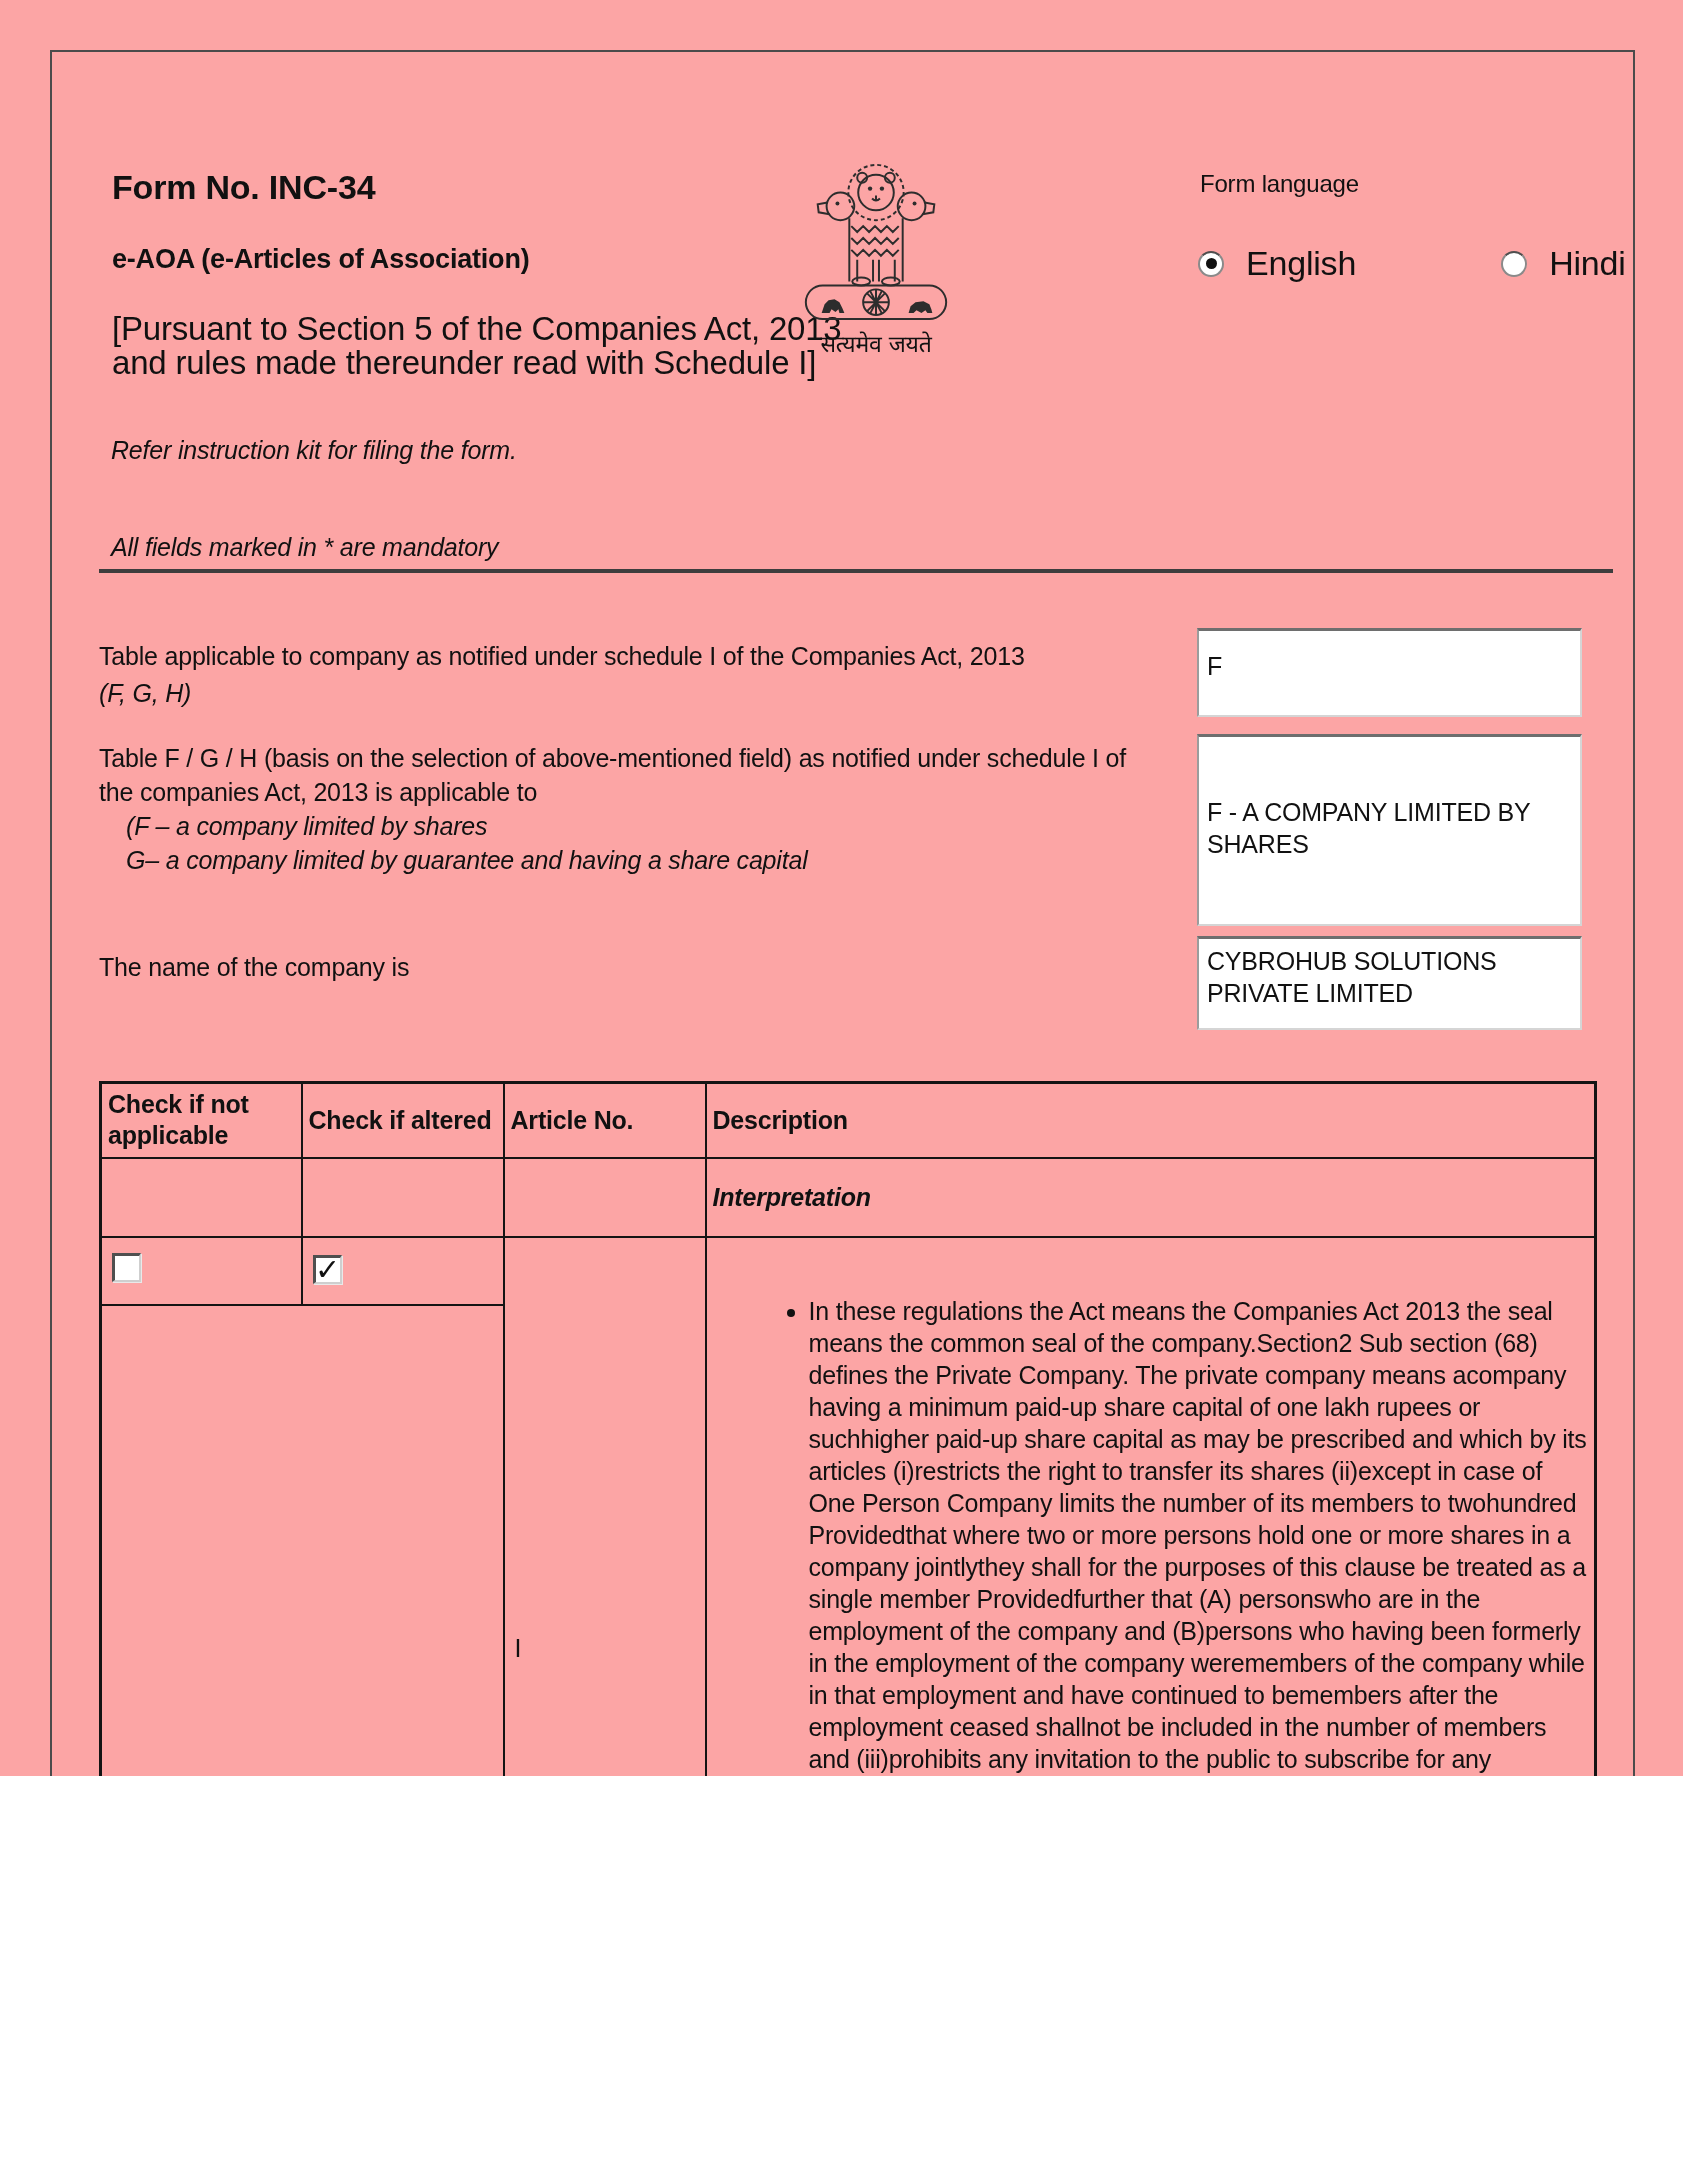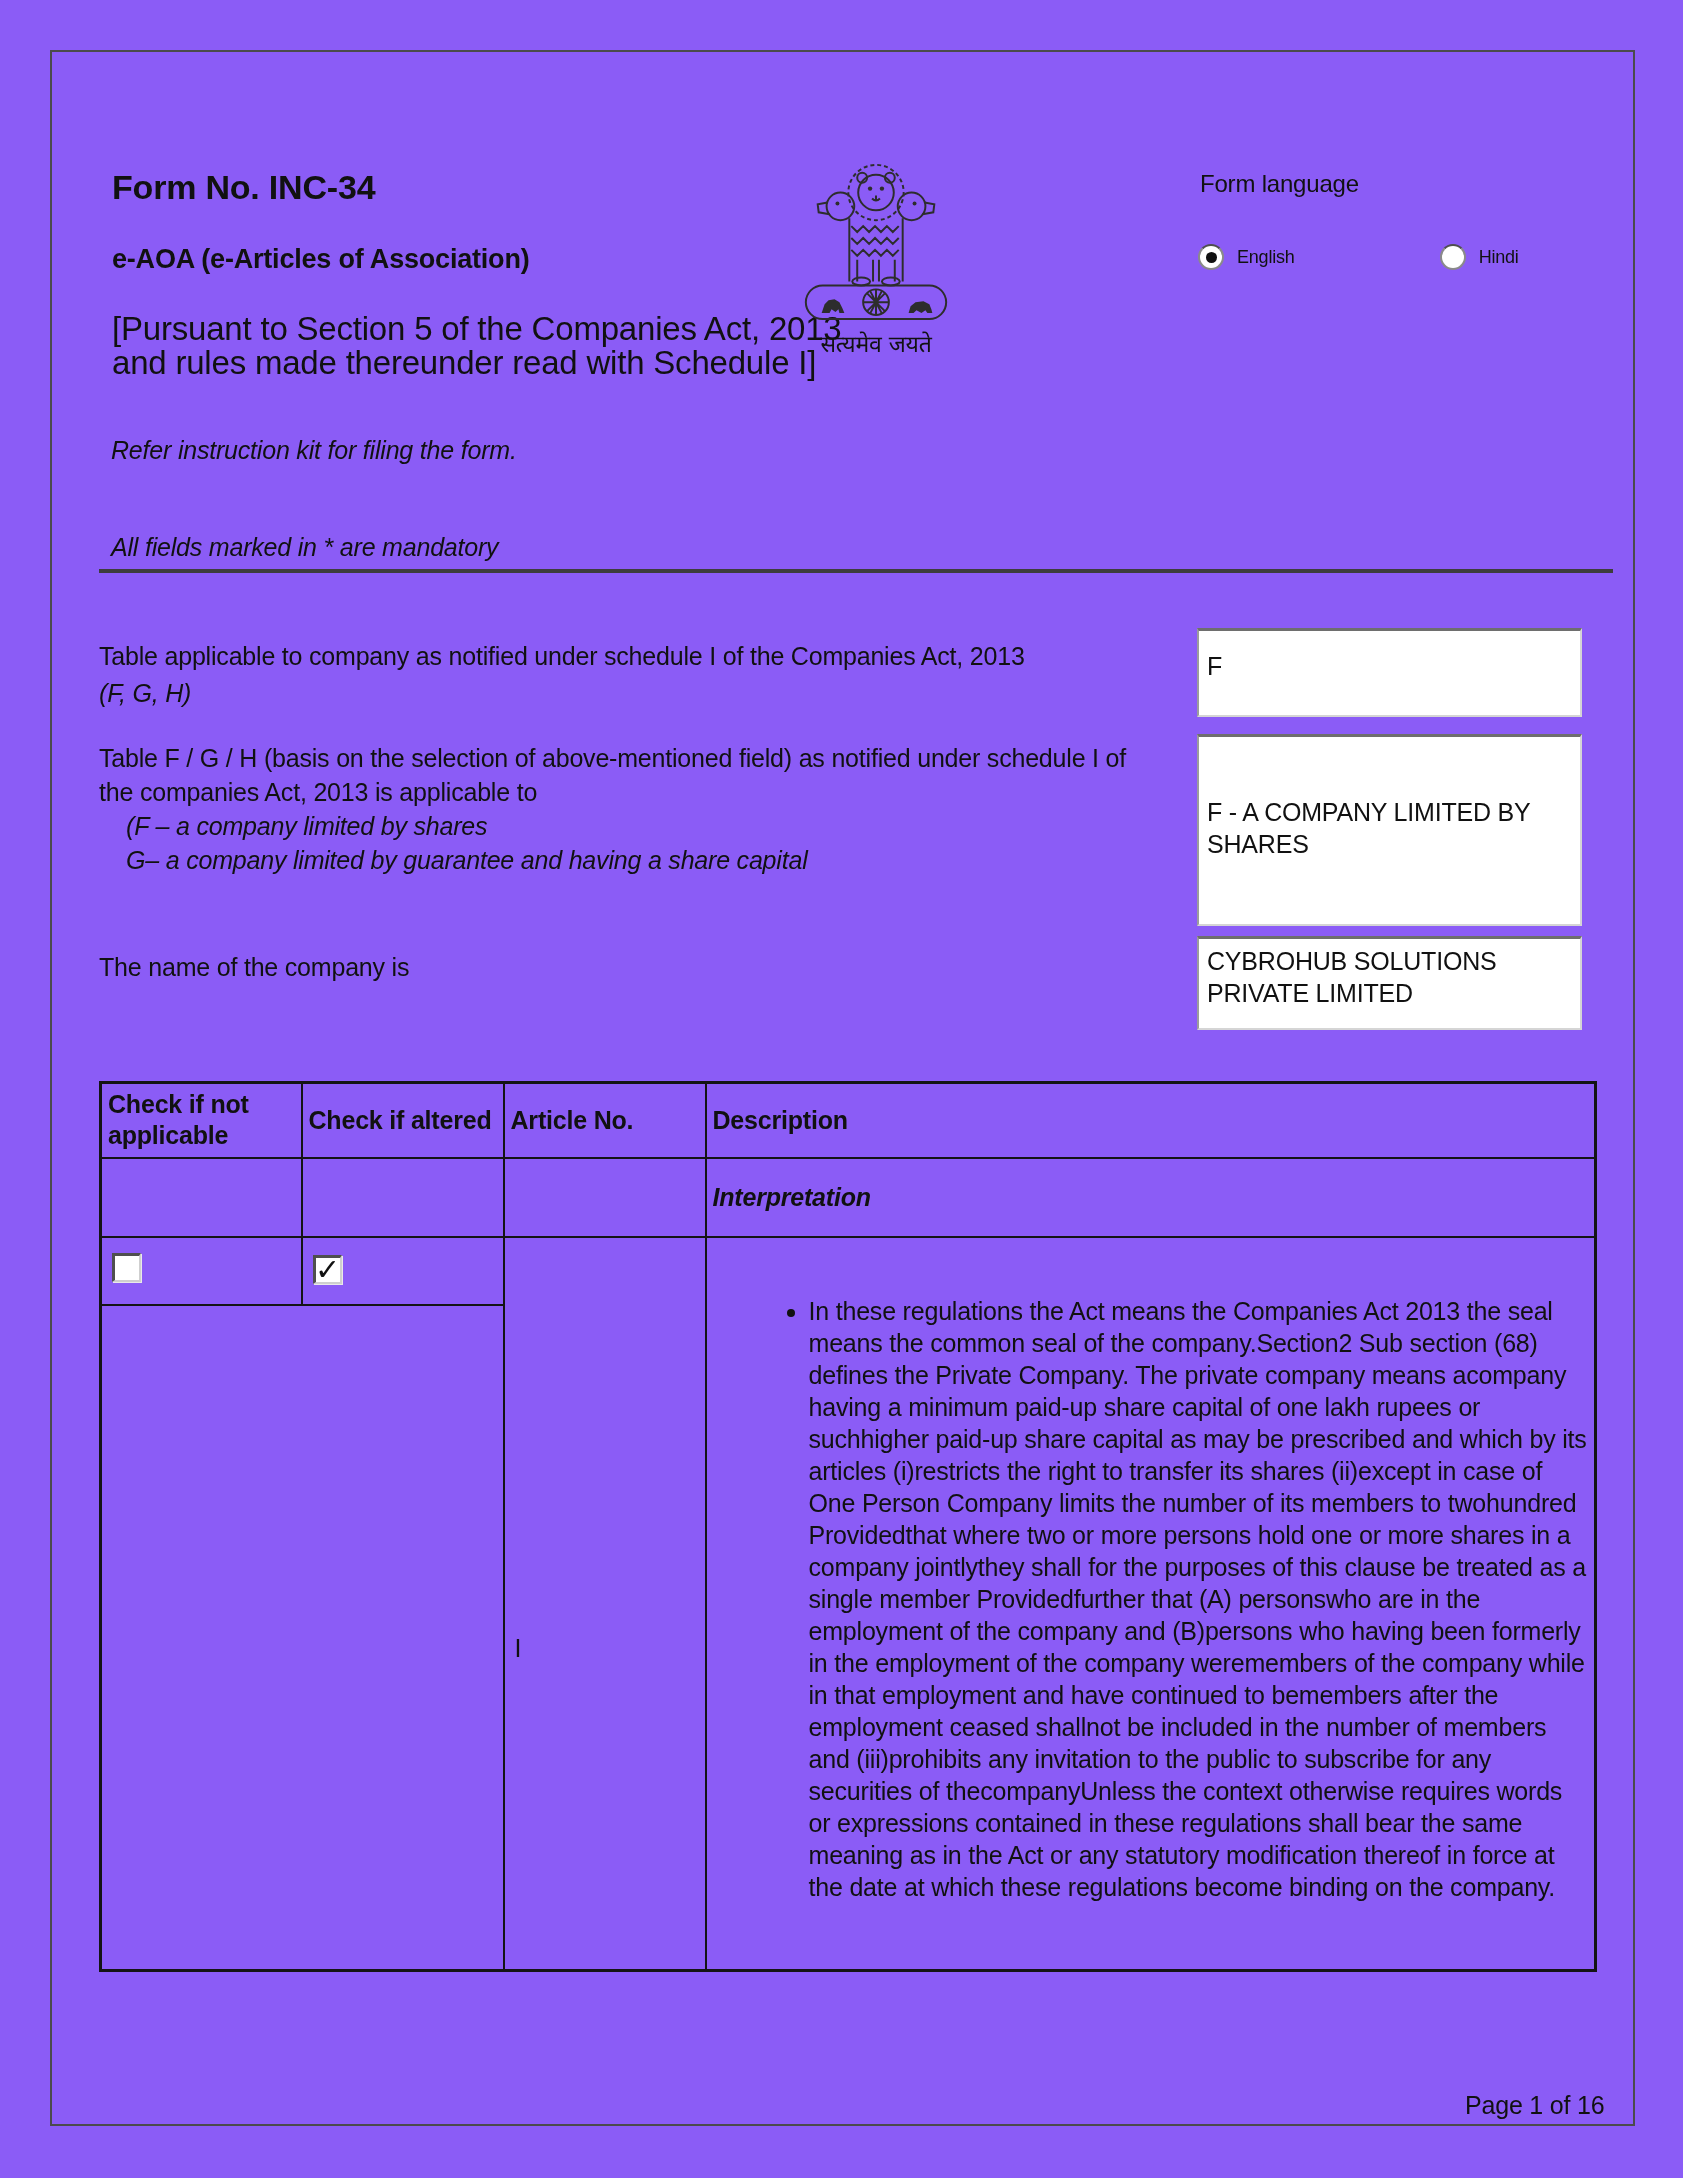--- a/index.html
+++ b/index.html
@@ -1,33 +1,33 @@
 <!DOCTYPE html>
 <html><head>
 <meta charset="utf-8">
 <style>
   html,body{margin:0;padding:0;background:#fff;}
   .page{
-    position:relative;width:1683px;height:2178px;background:#8b5cf6;overflow:hidden;
+    position:relative;width:1683px;height:1776px;background:#fca5a5;overflow:hidden;
     font-family:"Liberation Sans","DejaVu Sans",sans-serif;color:#111;
     letter-spacing:-0.2px;
   }
   .abs{position:absolute;}
   .page-frame{left:50px;top:50px;width:1581px;height:2072px;border:2px solid #4b4b4b;}
   .title{left:112px;top:168px;font-size:34px;font-weight:bold;}
   .subtitle{left:112px;top:244px;font-size:27px;font-weight:bold;}
   .pursuant{left:112px;top:312px;font-size:33px;line-height:34px;}
   .emblem{left:792px;top:147px;}
   .emblem-caption{left:782px;top:327px;width:188px;text-align:center;font-size:23px;font-family:"DejaVu Sans","Liberation Sans",sans-serif;}
   .lang-label{left:1200px;top:170px;font-size:24px;}
   .radio-row{left:1198px;top:244px;display:flex;align-items:center;}
   .radio{width:22px;height:22px;border-radius:50%;background:#fff;border:2px solid #8a8a8a;border-top-color:#4f4f4f;display:inline-flex;align-items:center;justify-content:center;}
   .radio .dot{width:11px;height:11px;border-radius:50%;background:transparent;}
   .radio.on .dot{background:#111;}
-  .radio-label{font-size:18px;margin-left:13px;}
+  .radio-label{font-size:34px;margin-left:22px;}
   .radio-gap{width:145px;display:inline-block;}
   .note{left:111px;font-size:25px;font-style:italic;}
   .note1{top:436px;}
   .note2{top:533px;}
   .rule{left:99px;top:569px;width:1514px;height:4px;background:#3d3d3d;}
   .q{font-size:25px;line-height:34px;}
   .q1{left:99px;top:639px;width:1089px;}
   .q1h{left:99px;top:676px;font-style:italic;}
   .q2{left:99px;top:741px;width:1099px;}
   .q2h{left:126px;font-style:italic;}

